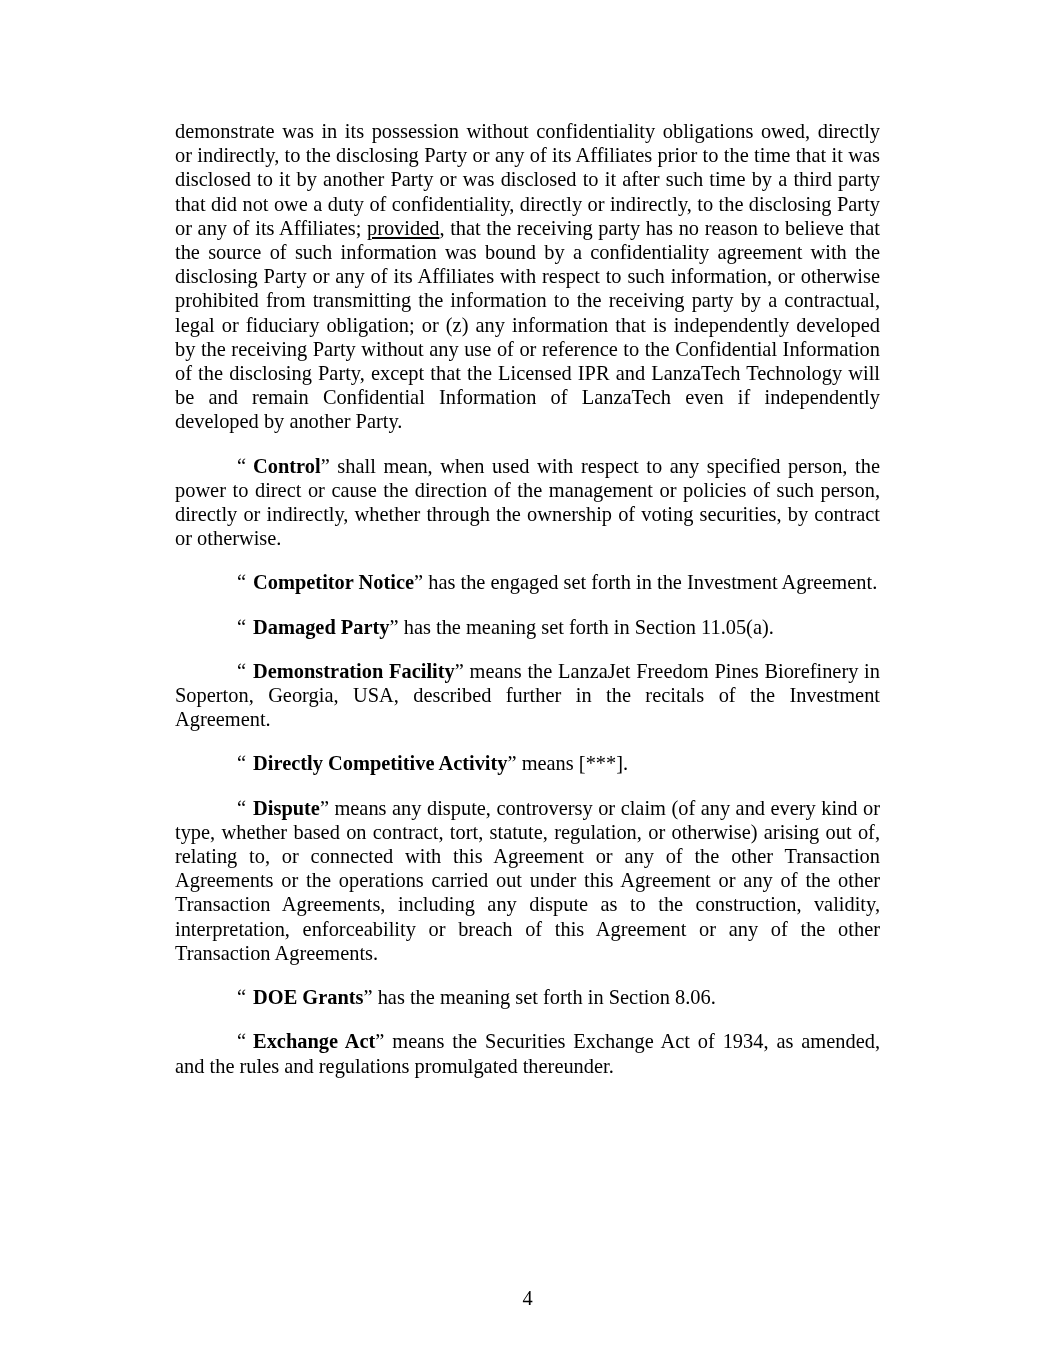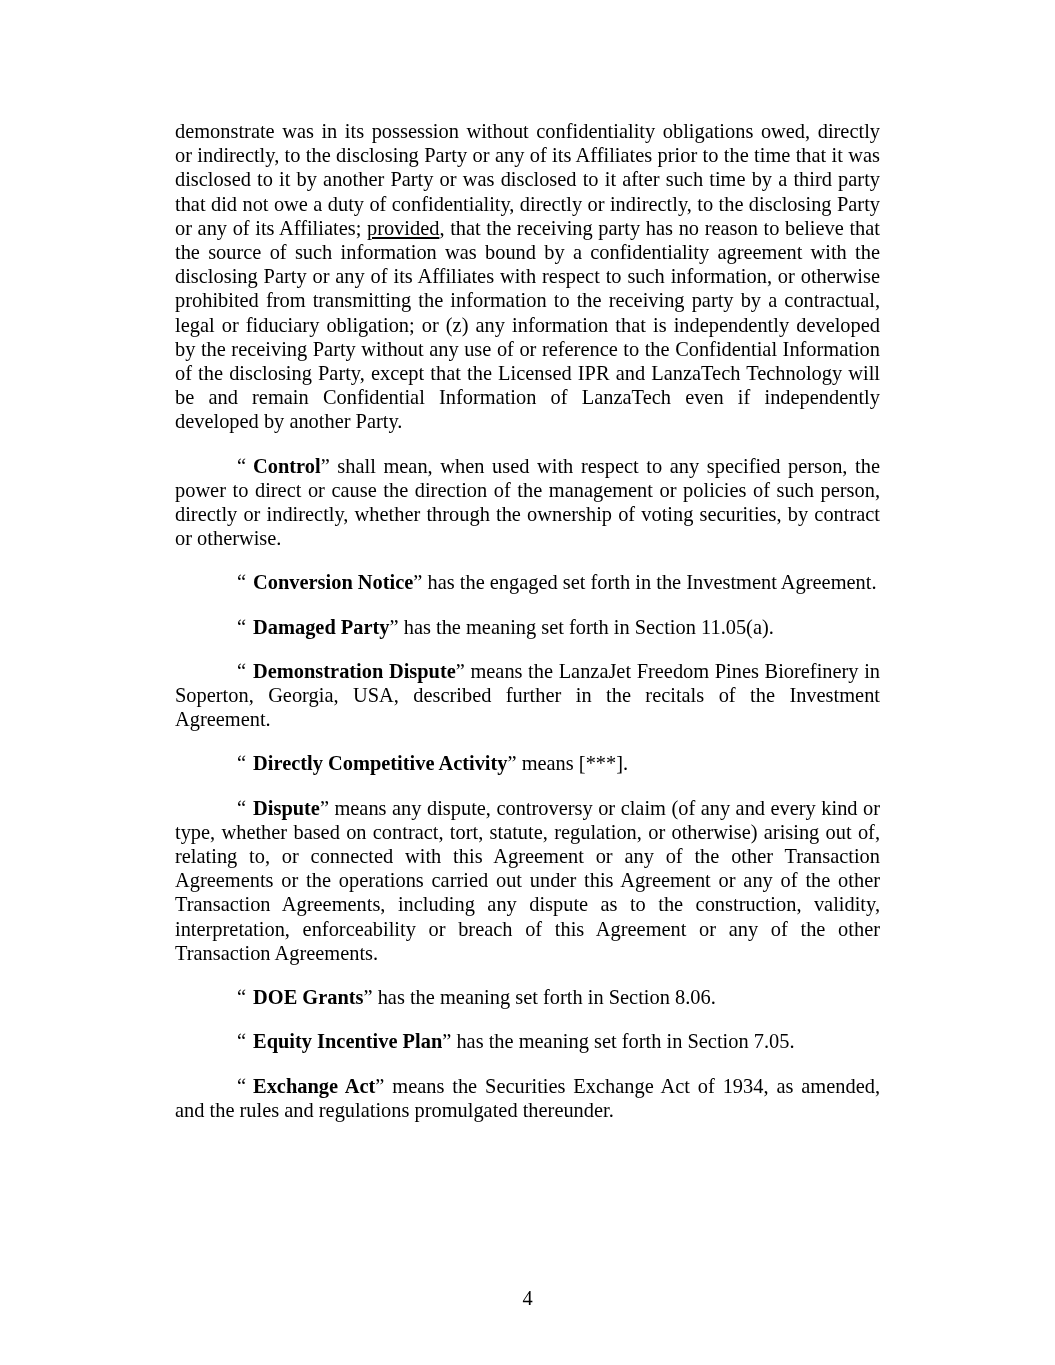--- a/index.html
+++ b/index.html
@@ -43,23 +43,22 @@
     text-align: center;
   }
 </style>
 </head>
 <body>
 
 <div class="page">
   <div class="content">
       <p class="para"><span>demonstrate was in its possession without confidentiality obligations owed, directly or indirectly, to the disclosing Party or any of its Affiliates prior to the time that it was disclosed to it by another Party or was disclosed to it after such time by a third party that did not owe a duty of confidentiality, directly or indirectly, to the disclosing Party or any of its Affiliates; </span><span class="u">provided</span><span>, that the receiving party has no reason to believe that the source of such information was bound by a confidentiality agreement with the disclosing Party or any of its Affiliates with respect to such information, or otherwise prohibited from transmitting the information to the receiving party by a contractual, legal or fiduciary obligation; or (z) any information that is independently developed by the receiving Party without any use of or reference to the Confidential Information of the disclosing Party, except that the Licensed IPR and LanzaTech Technology will be and remain Confidential Information of LanzaTech even if independently developed by another Party.</span></p>
       <p class="para indent"><span>“</span><span class="b">Control</span><span>” shall mean, when used with respect to any specified person, the power to direct or cause the direction of the management or policies of such person, directly or indirectly, whether through the ownership of voting securities, by contract or otherwise.</span></p>
-      <p class="para indent"><span>“</span><span class="b">Conversion Notice</span><span>” has the engaged set forth in the Investment Agreement.</span></p>
+      <p class="para indent"><span>“</span><span class="b">Competitor Notice</span><span>” has the engaged set forth in the Investment Agreement.</span></p>
       <p class="para indent"><span>“</span><span class="b">Damaged Party</span><span>” has the meaning set forth in Section 11.05(a).</span></p>
-      <p class="para indent"><span>“</span><span class="b">Demonstration Dispute</span><span>” means the LanzaJet Freedom Pines Biorefinery in Soperton, Georgia, USA, described further in the recitals of the Investment Agreement.</span></p>
+      <p class="para indent"><span>“</span><span class="b">Demonstration Facility</span><span>” means the LanzaJet Freedom Pines Biorefinery in Soperton, Georgia, USA, described further in the recitals of the Investment Agreement.</span></p>
       <p class="para indent"><span>“</span><span class="b">Directly Competitive Activity</span><span>” means [***].</span></p>
       <p class="para indent"><span>“</span><span class="b">Dispute</span><span>” means any dispute, controversy or claim (of any and every kind or type, whether based on contract, tort, statute, regulation, or otherwise) arising out of, relating to, or connected with this Agreement or any of the other Transaction Agreements or the operations carried out under this Agreement or any of the other Transaction Agreements, including any dispute as to the construction, validity, interpretation, enforceability or breach of this Agreement or any of the other Transaction Agreements.</span></p>
       <p class="para indent"><span>“</span><span class="b">DOE Grants</span><span>” has the meaning set forth in Section 8.06.</span></p>
-      <p class="para indent"><span>“</span><span class="b">Equity Incentive Plan</span><span>” has the meaning set forth in Section 7.05.</span></p>
       <p class="para indent"><span>“</span><span class="b">Exchange Act</span><span>” means the Securities Exchange Act of 1934, as amended, and the rules and regulations promulgated thereunder.</span></p>
     </div>
   <div class="footer">4</div>
 </div>
 
 </body></html>

